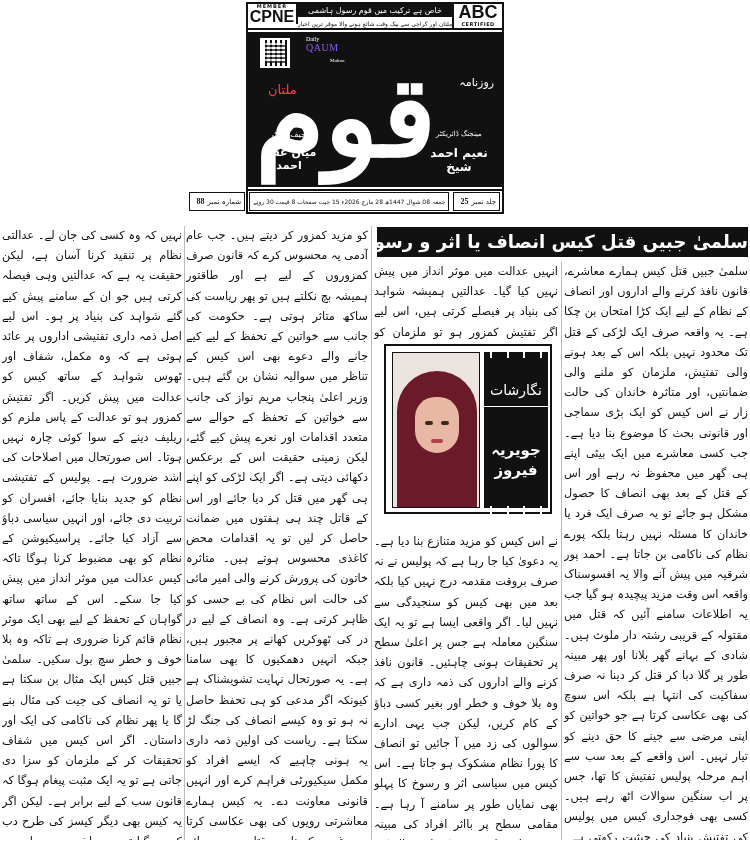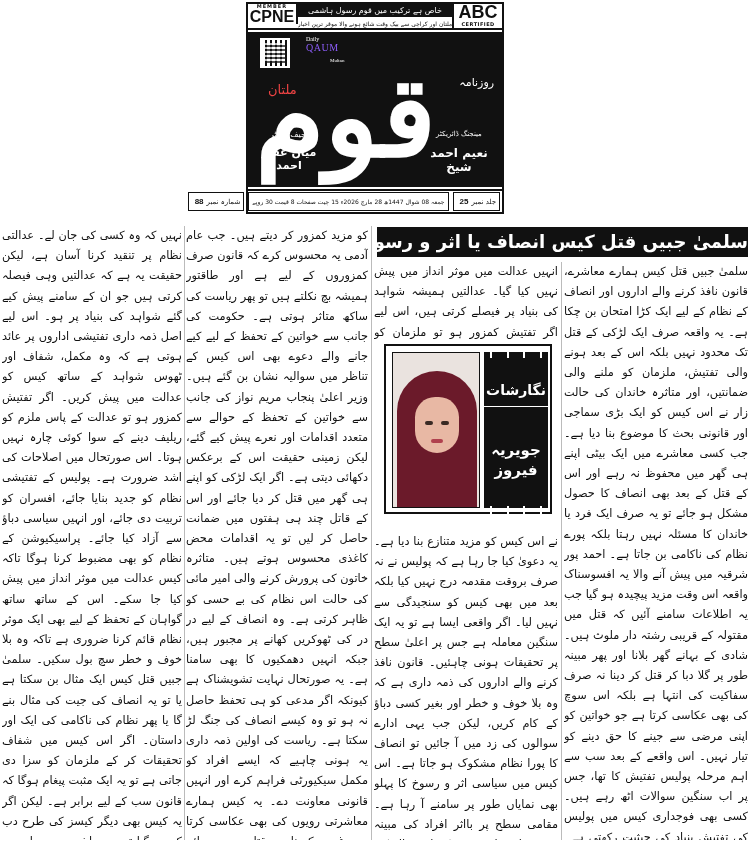--- a/index.html
+++ b/index.html
@@ -29,21 +29,21 @@
   .logo-urdu { position: absolute; left: 78px; top: 20px; width: 110px; color: #fff; font-size: 112px; line-height: 130px; font-weight: bold; text-align: center; direction: rtl; font-family: "DejaVu Serif", serif; }
   .roznama { position: absolute; right: 8px; top: 44px; color: #fff; font-size: 11px; direction: rtl; }
   .multan-ur { position: absolute; left: 20px; top: 50px; color: #ef4444; font-size: 13px; direction: rtl; }
   .chief-editor { position: absolute; left: 10px; top: 98px; color: #fff; font-size: 8px; direction: rtl; text-align: center; width: 60px; }
   .chief-editor-name { position: absolute; left: 8px; top: 114px; color: #fff; font-size: 11px; direction: rtl; text-align: center; width: 66px; font-weight: bold; }
   .md-label { position: absolute; right: 10px; top: 98px; color: #fff; font-size: 7px; direction: rtl; text-align: center; width: 66px; }
   .md-name { position: absolute; right: 8px; top: 114px; color: #fff; font-size: 12px; direction: rtl; text-align: center; width: 70px; font-weight: bold; }
 
   .mast-bottom { position: absolute; left: 0; top: 185px; width: 254px; height: 23px; display: flex; direction: rtl; align-items: center; border-top: 2px solid #111; }
   .mb-cell { height: 19px; border: 1px solid #111; margin: 0 2px; display: flex; align-items: center; justify-content: center; font-size: 7px; white-space: nowrap; padding: 0 3px; }
-  .mb-cell .num { font-weight: bold; font-size: 8px; margin: 0 3px; font-family: Liberation Sans, sans-serif; }
+  .mb-cell .num { font-weight: bold; font-size: 8px; margin: 0 3px; font-family: Liberation Serif, serif; }
   .mb-mid { flex: 1; font-size: 6px; }
 
   
   .headline { position: absolute; left: 377px; top: 227px; width: 371px; height: 30px; background: #111; color: #fff; font-size: 18px; line-height: 30px; text-align: center; direction: rtl; font-weight: bold; white-space: nowrap; overflow: hidden; }
 
   
   .col { position: absolute; direction: rtl; text-align: justify; font-size: 11.3px; line-height: 20.2px; color: #111; overflow: hidden; font-family: "DejaVu Sans", sans-serif; }
   .col p { margin: 0; }
   .col-1 { left: 564px; top: 262px; width: 184px; height: 578px; }
   .col-2a { left: 374px; top: 262px; width: 184px; height: 82px; }
@@ -58,21 +58,21 @@
   .writer-photo { position: absolute; left: 6px; top: 6px; width: 88px; height: 156px; border: 1px solid #111; background: #eae3df; overflow: hidden; }
   .hijab { position: absolute; left: 4px; top: 18px; width: 80px; height: 150px; background: #6b1a2a; border-radius: 40px 40px 8px 8px; }
   .face { position: absolute; left: 22px; top: 44px; width: 44px; height: 56px; background: #e8b8a4; border-radius: 22px 22px 24px 24px; }
   .eye { position: absolute; top: 68px; width: 8px; height: 4px; background: #3a2a24; border-radius: 4px; }
   .eye.l { left: 32px; } .eye.r { left: 48px; }
   .lips { position: absolute; left: 38px; top: 86px; width: 12px; height: 4px; background: #b0414e; border-radius: 3px; }
   .writer-panel { position: absolute; left: 98px; top: 6px; width: 64px; height: 156px; background: #111; }
   .tabs-top, .tabs-bottom { position: absolute; left: 6px; width: 52px; height: 10px; display: flex; justify-content: space-between; }
   .tabs-top { top: -6px; } .tabs-bottom { bottom: -8px; }
   .tabs-top span, .tabs-bottom span { display: block; width: 2px; height: 12px; background: #111; border: 0.5px solid #fff; }
-  .column-name { position: absolute; left: 0; top: 30px; width: 64px; text-align: center; color: #fff; font-size: 14px; font-weight: bold; direction: rtl; padding-bottom: 8px; border-bottom: 1px solid #fff; }
+  .column-name { position: absolute; left: 0; top: 30px; width: 64px; text-align: center; color: #fff; font-size: 14px; font-weight: normal; direction: rtl; padding-bottom: 8px; border-bottom: 1px solid #fff; }
   .writer-name { position: absolute; left: 0; top: 88px; width: 64px; text-align: center; color: #fff; font-size: 15px; font-weight: bold; direction: rtl; line-height: 20px; }
 </style>
 </head>
 <body>
 
 <div class="masthead">
   <div class="mast-top">
     <div class="cpne">
       <span class="member">MEMBER</span>
       <span class="cpne-text">CPNE</span>

